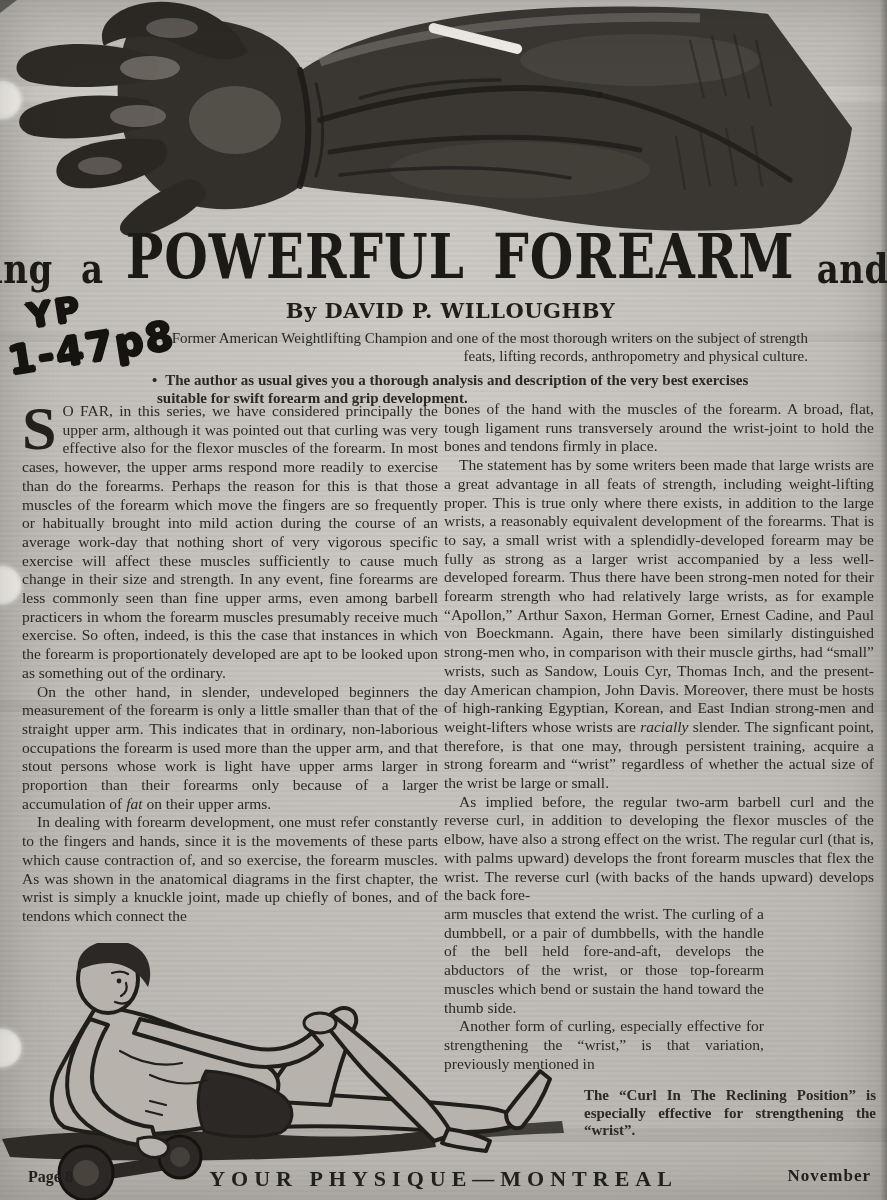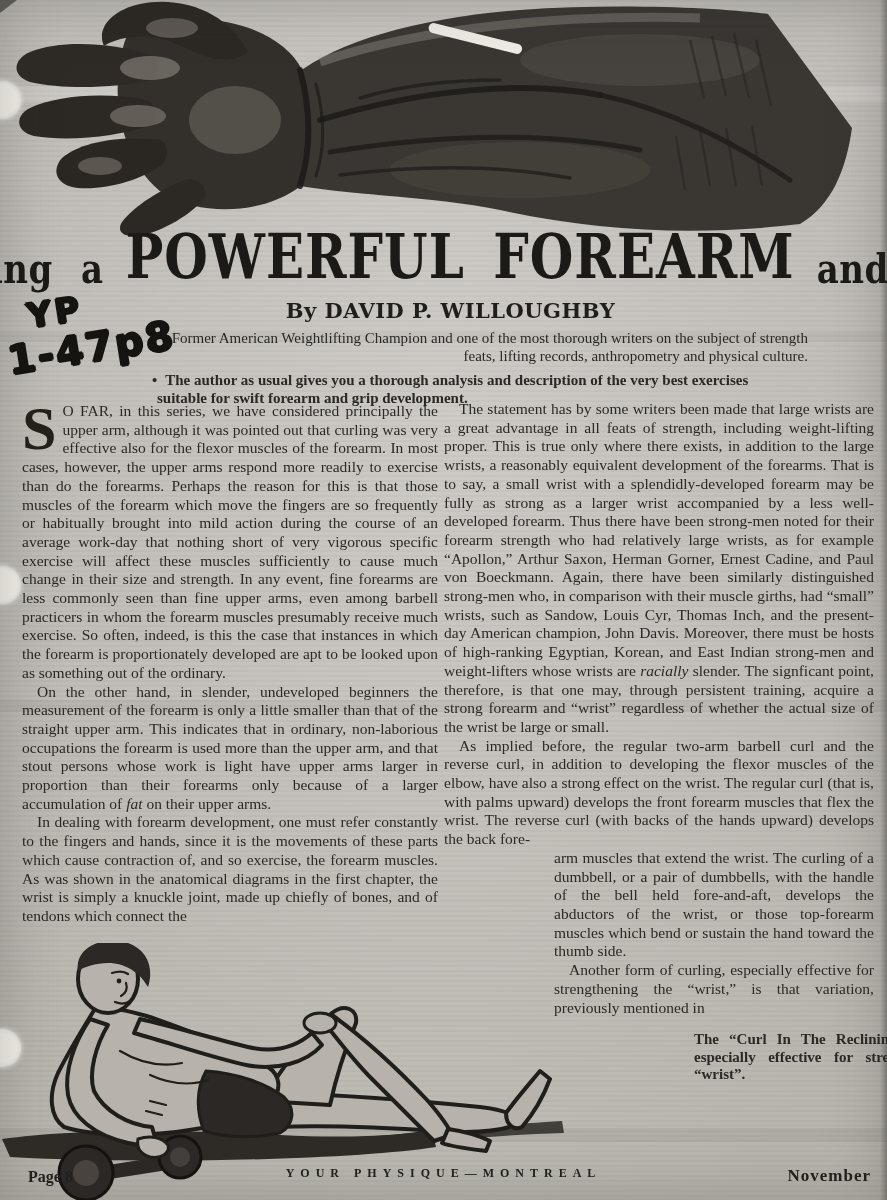--- a/index.html
+++ b/index.html
@@ -68,29 +68,29 @@
   .teaser .teaser-text{display:block;margin-left:5px;}
 
   .col{position:absolute;font-size:15.5px;line-height:18.7px;text-align:justify;color:#2b2926;}
   .col p{margin:0;text-indent:15px;}
   .col p.noindent{text-indent:0;}
   .col-left{left:22px;top:402px;width:416px;}
   .col-right{left:444px;top:400px;width:430px;}
   .dropcap{float:left;font-size:62px;line-height:47px;font-weight:bold;
     padding:3px 6px 0 0;font-family:"Liberation Serif", serif;color:#232119;}
   .it{font-style:italic;margin-top:48px;}
-  .narrow{margin-left:110px;width:320px;}
+  .narrow{width:320px;}
   .caption{margin:14px 0 0 140px !important;width:292px;
     font-weight:bold;font-size:15px;line-height:17.5px;text-align:justify;text-indent:0 !important;}
 
   .footer{position:absolute;left:0;top:1166px;width:100%;height:30px;z-index:5;
     font-family:"Liberation Serif", serif;font-weight:bold;color:#22201d;}
   .footer .pg{position:absolute;left:28px;top:2px;font-size:16px;}
   .footer .mag{position:absolute;left:0;top:0;width:100%;text-align:center;
-    font-size:12px;letter-spacing:6px;}
+    font-size:22px;letter-spacing:6px;}
   .footer .month{position:absolute;right:16px;top:0;font-size:17px;letter-spacing:1px;}
 </style>
 </head>
 <body>
 
 <div class="page">
 
   <div class="streak s1"></div>
   <div class="streak s2"></div>
   <div class="streak s3"></div>
@@ -171,20 +171,21 @@
     <span class="teaser-text">The author as usual gives you a thorough analysis and description of the very best exercises suitable for swift forearm and grip development.</span>
   </div>
 
   <div class="col col-left">
     <p class="noindent"><span class="dropcap">S</span><span>O FAR, in this series, we have considered principally the upper arm, although it was pointed out that curling was very effective also for the flexor muscles of the forearm. In most cases, however, the upper arms respond more readily to exercise than do the forearms. Perhaps the reason for this is that those muscles of the forearm which move the fingers are so frequently or habitually brought into mild action during the course of an average work-day that nothing short of very vigorous specific exercise will affect these muscles sufficiently to cause much change in their size and strength. In any event, fine forearms are less commonly seen than fine upper arms, even among barbell practicers in whom the forearm muscles presumably receive much exercise. So often, indeed, is this the case that instances in which the forearm is proportionately developed are apt to be looked upon as something out of the ordinary.</span></p>
     <p><span>On the other hand, in slender, undeveloped beginners the measurement of the forearm is only a little smaller than that of the straight upper arm. This indicates that in ordinary, non-laborious occupations the forearm is used more than the upper arm, and that stout persons whose work is light have upper arms larger in proportion than their forearms only because of a larger accumulation of </span><span class="it">fat</span><span> on their upper arms.</span></p>
     <p><span>In dealing with forearm development, one must refer constantly to the fingers and hands, since it is the movements of these parts which cause contraction of, and so exercise, the forearm muscles. As was shown in the anatomical diagrams in the first chapter, the wrist is simply a knuckle joint, made up chiefly of bones, and of tendons which connect the</span></p>
   </div>
 
   <div class="col col-right">
+    <p class="noindent"><span>bones of the hand with the muscles of the forearm. A broad, flat, tough ligament runs transversely around the wrist-joint to hold the bones and tendons firmly in place.</span></p>
     <p><span>The statement has by some writers been made that large wrists are a great advantage in all feats of strength, including weight-lifting proper. This is true only where there exists, in addition to the large wrists, a reasonably equivalent development of the forearms. That is to say, a small wrist with a splendidly-developed forearm may be fully as strong as a larger wrist accompanied by a less well-developed forearm. Thus there have been strong-men noted for their forearm strength who had relatively large wrists, as for example “Apollon,” Arthur Saxon, Herman Gorner, Ernest Cadine, and Paul von Boeckmann. Again, there have been similarly distinguished strong-men who, in comparison with their muscle girths, had “small” wrists, such as Sandow, Louis Cyr, Thomas Inch, and the present-day American champion, John Davis. Moreover, there must be hosts of high-ranking Egyptian, Korean, and East Indian strong-men and weight-lifters whose wrists are </span><span class="it">racially</span><span> slender. The signficant point, therefore, is that one may, through persistent training, acquire a strong forearm and “wrist” regardless of whether the actual size of the wrist be large or small.</span></p>
     <p><span>As implied before, the regular two-arm barbell curl and the reverse curl, in addition to developing the flexor muscles of the elbow, have also a strong effect on the wrist. The regular curl (that is, with palms upward) develops the front forearm muscles that flex the wrist. The reverse curl (with backs of the hands upward) develops the back fore-</span></p>
     <div class="narrow">
       <p class="noindent"><span>arm muscles that extend the wrist. The curling of a dumbbell, or a pair of dumbbells, with the handle of the bell held fore-and-aft, develops the abductors of the wrist, or those top-forearm muscles which bend or sustain the hand toward the thumb side.</span></p>
       <p><span>Another form of curling, especially effective for strengthening the “wrist,” is that variation, previously mentioned in</span></p>
       <p class="caption">The “Curl In The Reclining Position” is especially effective for strengthening the “wrist”.</p>
     </div>
   </div>
 
   <div class="bottom-illo">

